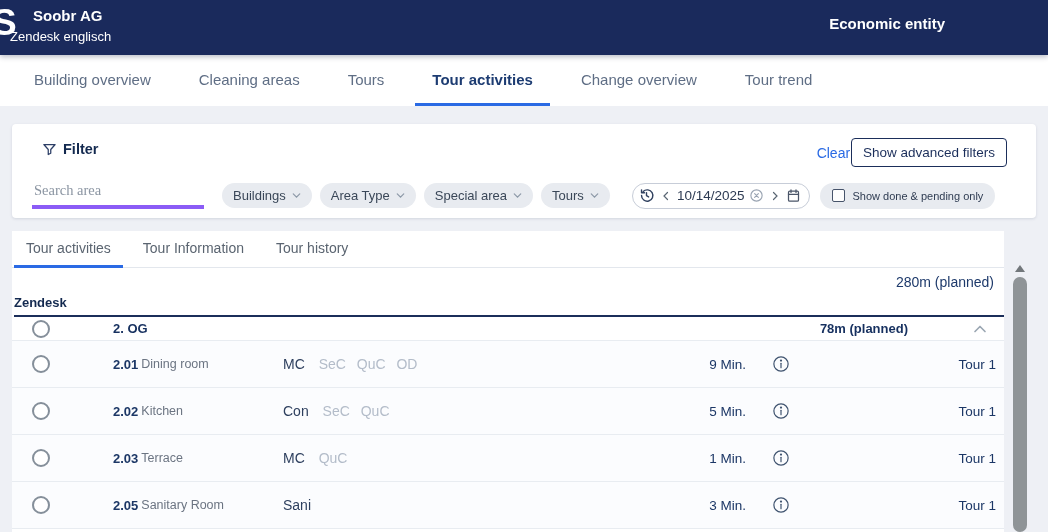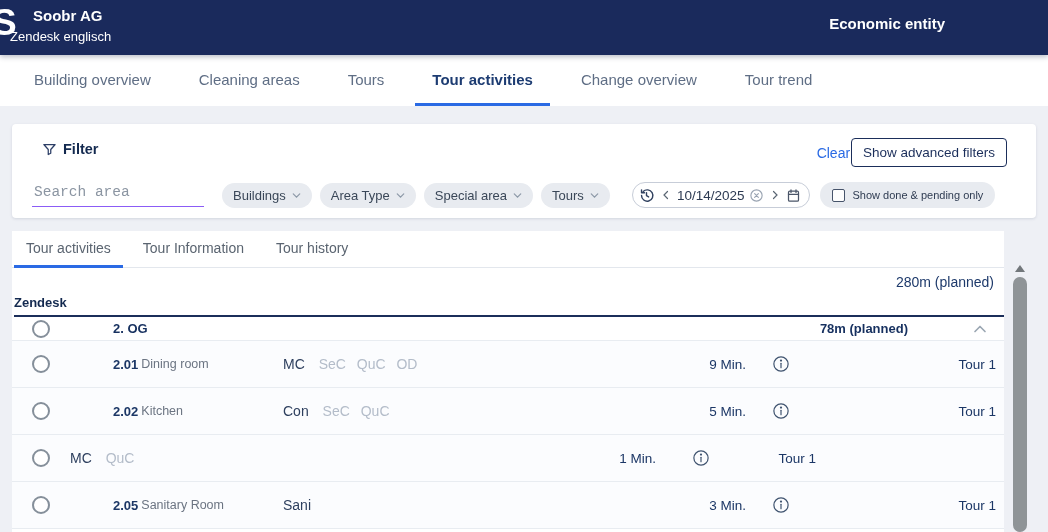--- a/index.html
+++ b/index.html
@@ -33,23 +33,23 @@
   .filter-head { position:absolute; left:30px; top:17px; display:flex; align-items:center; gap:6px;
     font-size:14.5px; font-weight:700; color:#13294f; }
   .clear-all { position:absolute; right:168px; top:21px; font-size:14px; color:#2a6ae4; cursor:pointer; }
   .adv-btn {
     position:absolute; right:29px; top:14px; height:29px; padding:0 11px;
     background:#fff; border:1px solid #1b2e5a; border-radius:4px;
     font-size:13.5px; color:#1b2e5a; font-family:inherit; cursor:pointer;
   }
   .filter-row { position:absolute; left:20px; top:58px; right:12px; display:flex; align-items:center; }
   .search {
-    width:172px; border:none; border-bottom:1px solid #8b5cf6; outline:none;
+    width:172px; border:none; border-bottom:4px solid #8b5cf6; outline:none;
     font-size:14.5px; padding:0 2px 6px 2px; color:#0369a1; background:transparent;
-    font-family:Liberation Mono, monospace; margin-right:18px;
+    font-family:Liberation Serif, serif; margin-right:18px;
   }
   .search::placeholder { color:#8b95a2; }
   .chip {
     display:inline-flex; align-items:center; gap:4px; height:25px; padding:0 9px 0 11px;
     background:#e8ebf0; border-radius:13px; font-size:13px; color:#3a4758;
     margin-right:8px; cursor:pointer; white-space:nowrap;
   }
   .date-pill {
     display:inline-flex; align-items:center; gap:5px; height:26px; padding:0 8px 0 5px;
     border:1px solid #c7cdd8; border-radius:13px; background:#fff; margin-left:14px; white-space:nowrap;
@@ -271,20 +271,24 @@
           <circle cx="12" cy="12" r="9.5"></circle>
           <path d="M12 11v6" stroke-linecap="round"></path>
           <circle cx="12" cy="7.4" r="0.7" fill="#3f536f"></circle>
         </svg>
     </span>
     <span class="tour">Tour 1</span>
   </div>
 
   <div class="data-row">
     <span class="radio"></span>
+    <span class="room">
+      <span class="room-number">2.03</span>
+      <span class="room-name">Terrace</span>
+    </span>
     <span class="tags">
       <span class="tag-primary">MC</span>
       <span class="tag-secondary">QuC</span>
     </span>
     <span class="duration">1 Min.</span>
     <span class="info-cell">
       <svg width="18" height="18" viewBox="0 0 24 24" fill="none" stroke="#3f536f" stroke-width="1.6">
           <circle cx="12" cy="12" r="9.5"></circle>
           <path d="M12 11v6" stroke-linecap="round"></path>
           <circle cx="12" cy="7.4" r="0.7" fill="#3f536f"></circle>

